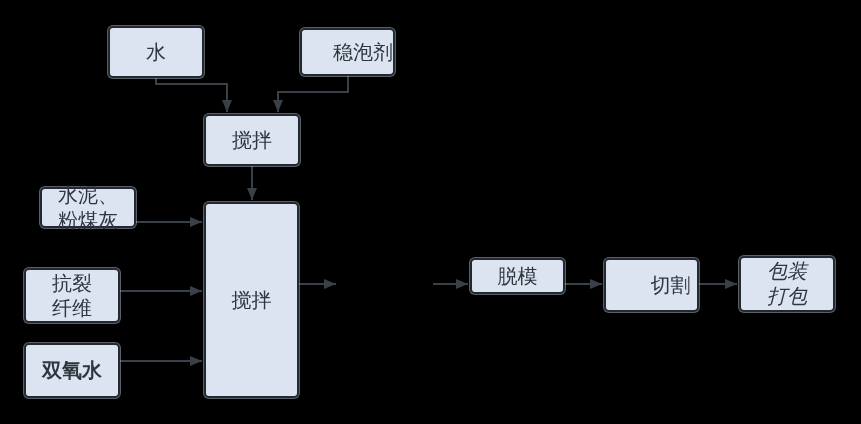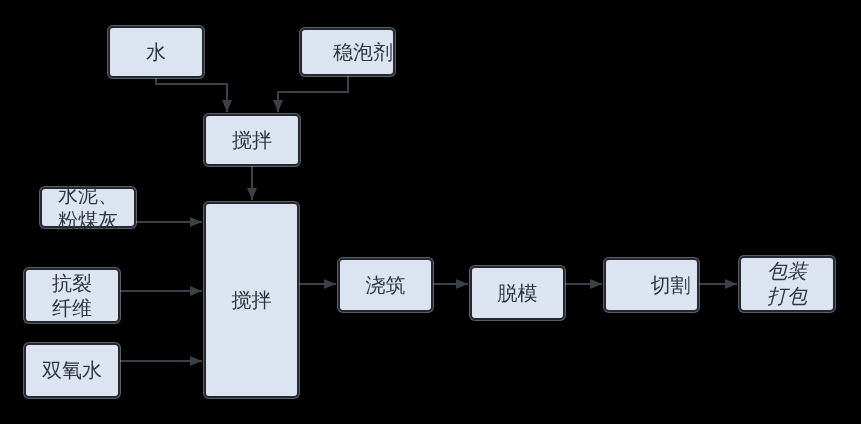--- a/index.html
+++ b/index.html
@@ -73,33 +73,30 @@
   <div class="node" style="left:24px;top:187px;width:96px;height:41px;margin-left:16px;">
     <span class="node-label">水泥、
 粉煤灰</span>
   </div>
 
   <div class="node" style="left:24px;top:268px;width:96px;height:55px;">
     <span class="node-label">抗裂
 纤维</span>
   </div>
 
-  <div class="node" style="left:24px;top:343px;width:96px;height:55px;">
+  <div class="node" style="left:24px;top:343px;width:96px;height:55px;font-weight:bold;">
     <span class="node-label">双氧水</span>
   </div>
 
   <div class="node" style="left:204px;top:202px;width:95px;height:196px;">
     <span class="node-label">搅拌</span>
   </div>
 
-  <div class="node" style="left:338px;top:258px;width:95px;height:54px;">
-    <span class="node-label">浇筑</span>
-  </div>
 
-  <div class="node" style="left:470px;top:258px;width:95px;height:54px;margin-top:8px;">
+  <div class="node" style="left:470px;top:258px;width:95px;height:36px;">
     <span class="node-label">脱模</span>
   </div>
 
   <div class="node" style="left:604px;top:258px;width:95px;height:54px;padding-left:38px;">
     <span class="node-label">切割</span>
   </div>
 
   <div class="node" style="left:739px;top:256px;width:96px;height:56px;font-style:italic;">
     <span class="node-label">包装
 打包</span>

